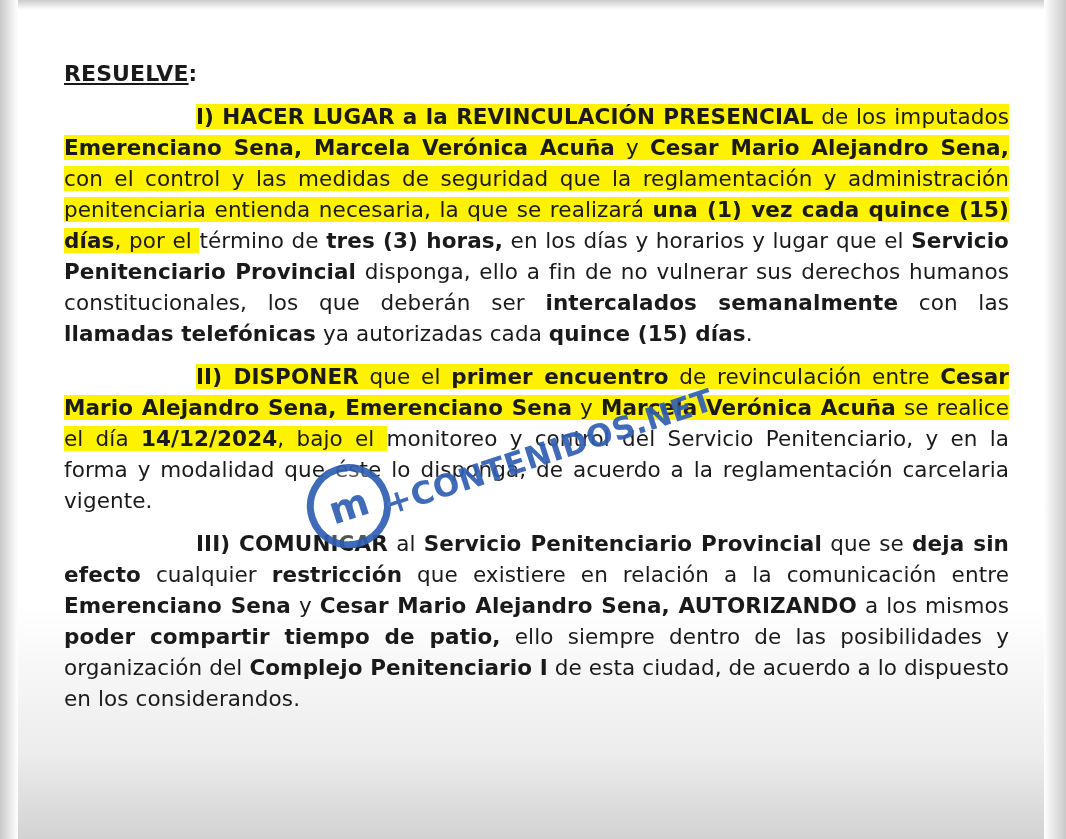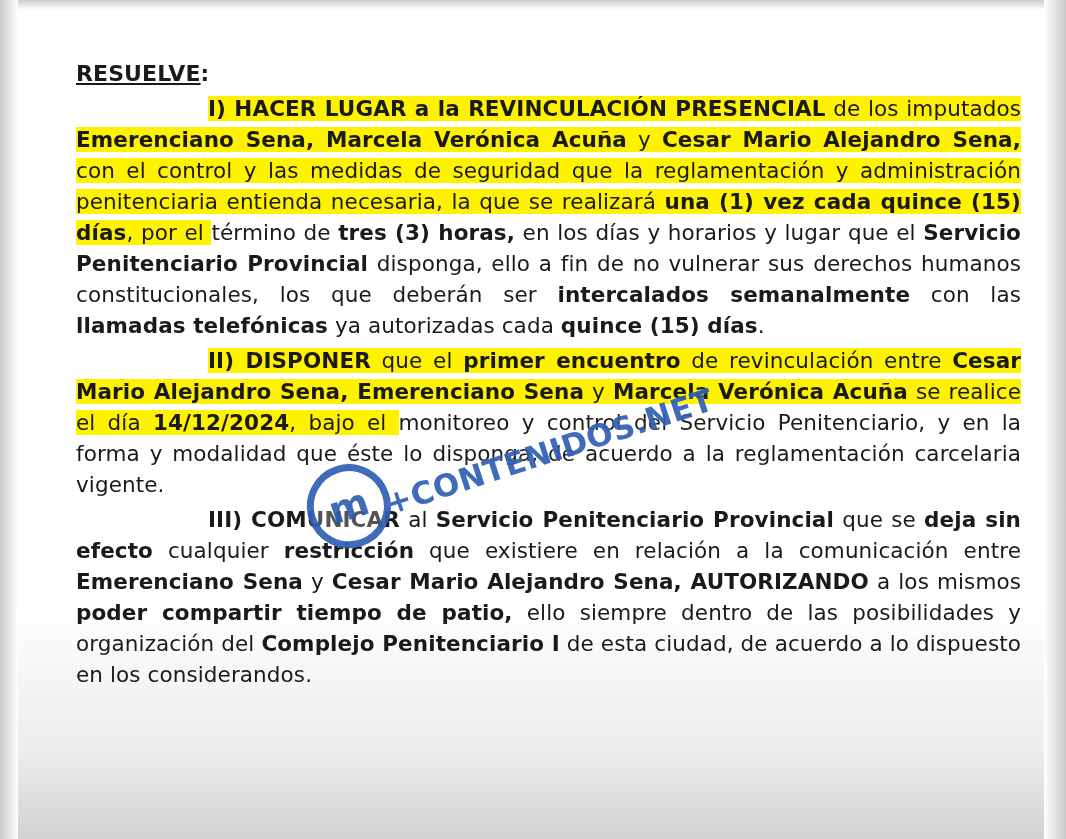--- a/index.html
+++ b/index.html
@@ -15,36 +15,36 @@
   }
   .page {
     position: relative;
     width: 1066px;
     height: 839px;
     background: linear-gradient(to bottom, #ffffff 0%, #ffffff 72%, #ececec 90%, #d2d2d2 100%);
     box-sizing: border-box;
   }
   .doc-body {
     position: absolute;
-    left: 76px;
+    left: 64px;
     top: 58px;
     width: 945px;
     font-size: 21.5px;
     line-height: 31px;
     color: #1a1a1a;
     text-align: justify;
     letter-spacing: 0.1px;
   }
   .p {
     margin: 0 0 0 0;
     text-align: justify;
     text-justify: inter-word;
   }
   .p + .p {
-    margin-top: 4px;
+    margin-top: 12px;
   }
   .indent {
     text-indent: 132px;
   }
   .hl {
     background: #fff200;
     box-decoration-break: clone;
     -webkit-box-decoration-break: clone;
   }
   .b { font-weight: bold; }

